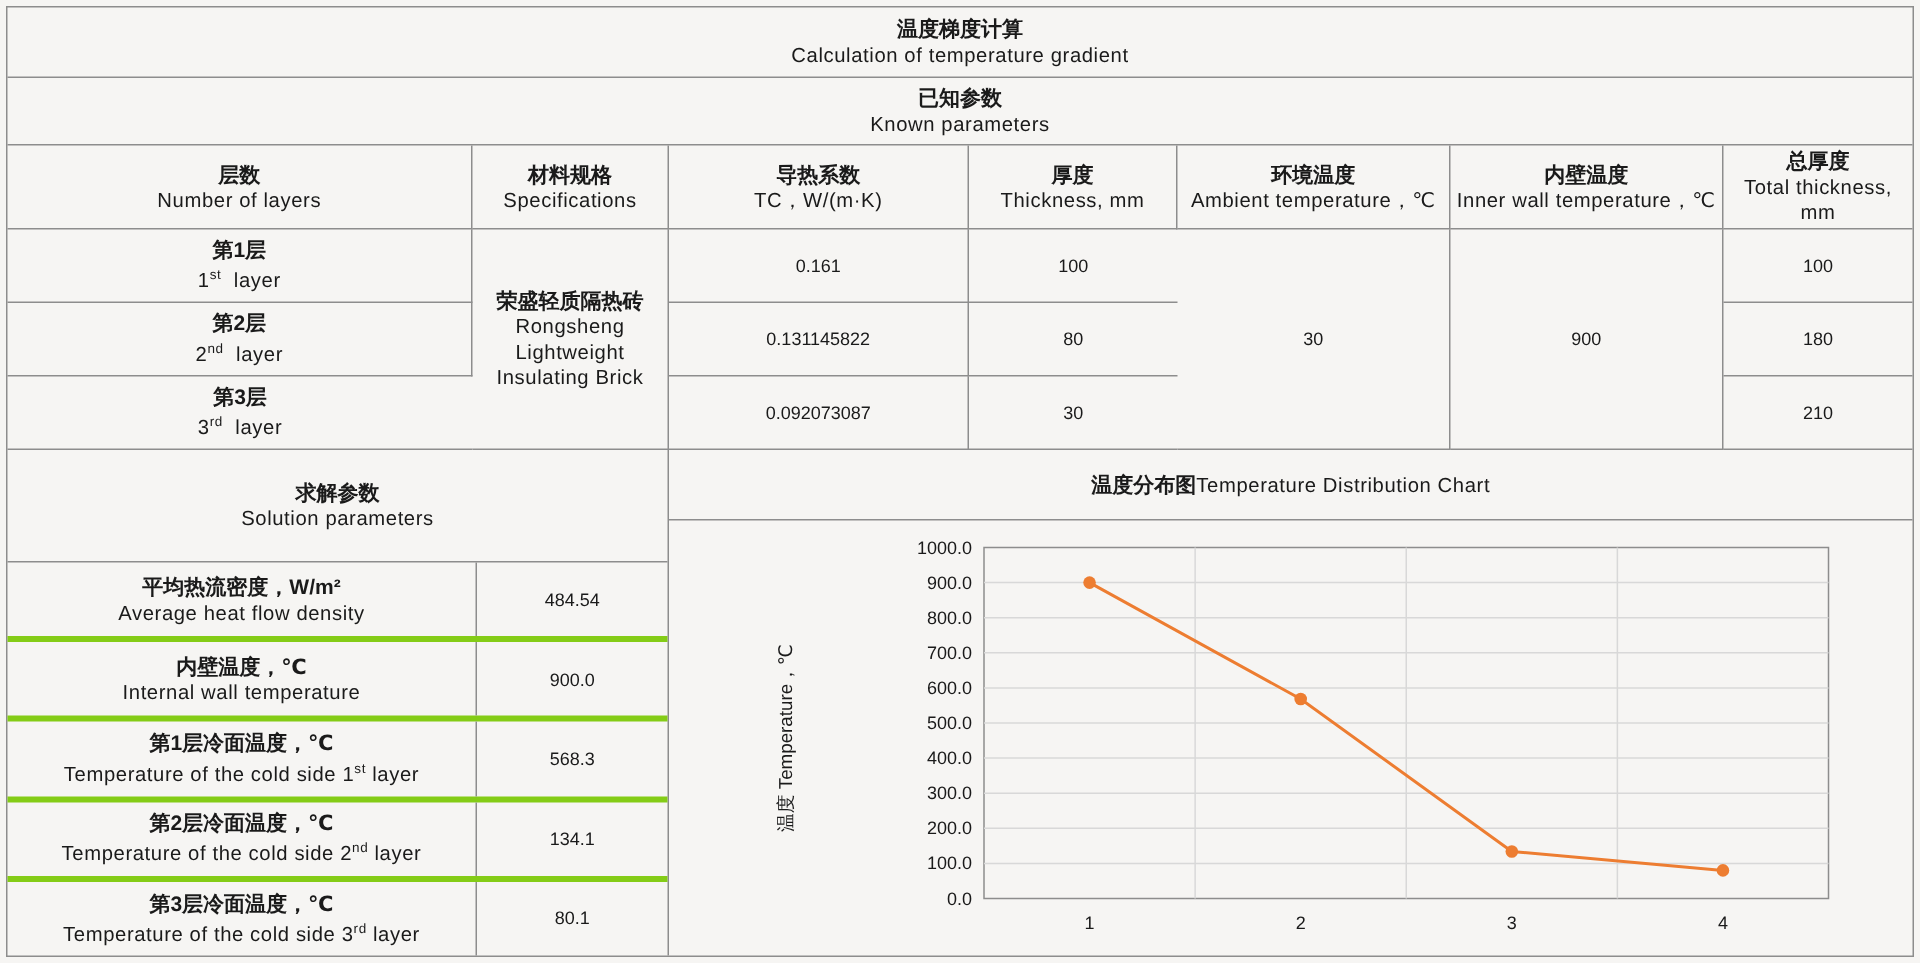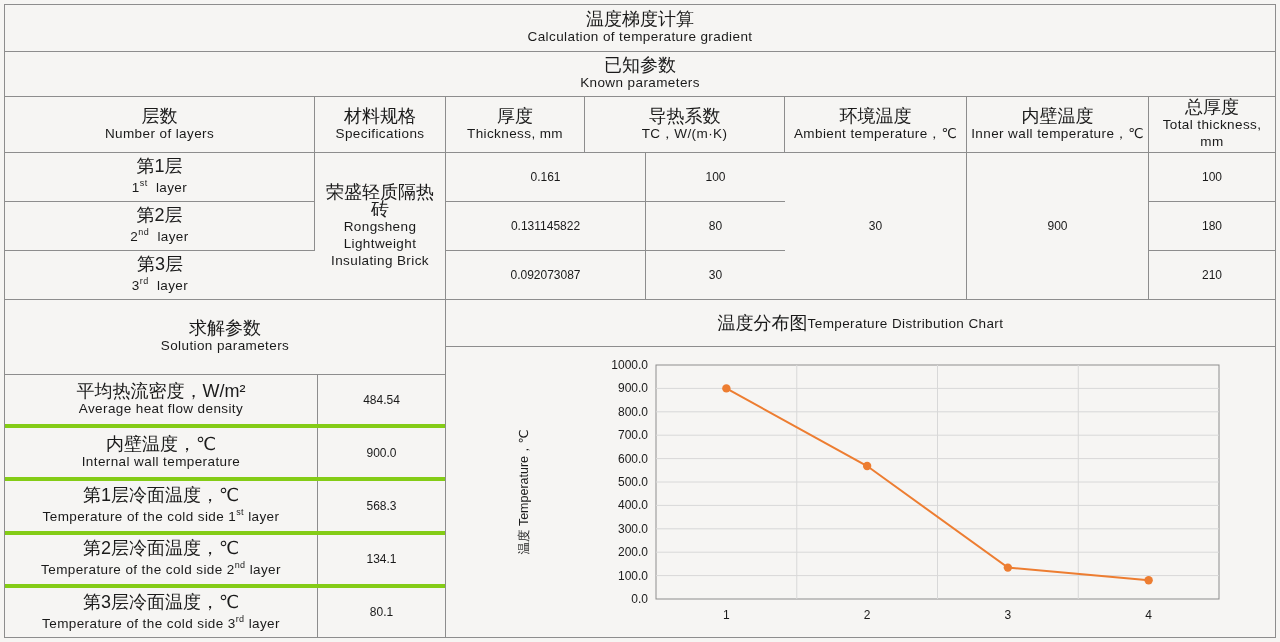--- a/index.html
+++ b/index.html
@@ -19,21 +19,21 @@
   .cell{
     border-right:1px solid #8d8d8d;
     border-bottom:1px solid #8d8d8d;
     box-sizing:border-box;
     display:flex;flex-direction:column;align-items:center;justify-content:center;
     text-align:center;
     padding:2px 4px;
   }
   .cell:last-child{border-right:none;}
   .row{display:flex;}
-  .cn{font-size:18px;line-height:17px;}
+  .cn{font-size:14px;line-height:17px;font-weight:bold;}
   .en{font-size:13.5px;line-height:17px;letter-spacing:.4px;}
   .num{font-size:12px;}
   sup{font-size:9px;vertical-align:super;}
 
   
   .title-row{height:46px;border-bottom:1px solid #8d8d8d;display:flex;align-items:center;justify-content:center;flex-direction:column;}
   .known-row{height:44px;border-bottom:1px solid #8d8d8d;display:flex;align-items:center;justify-content:center;flex-direction:column;}
 
   
   .kp-head{height:56px;}
@@ -84,27 +84,27 @@
 
   <div class="row kp-head">
     <div class="cell c1">
       <div class="cn">层数</div>
       <div class="en">Number of layers</div>
     </div>
     <div class="cell c2">
       <div class="cn">材料规格</div>
       <div class="en">Specifications</div>
     </div>
+    <div class="cell c3">
+      <div class="cn">导热系数</div>
+      <div class="en">TC，W/(m·K)</div>
+    </div>
     <div class="cell c4">
       <div class="cn">厚度</div>
       <div class="en">Thickness, mm</div>
-    </div>
-    <div class="cell c3">
-      <div class="cn">导热系数</div>
-      <div class="en">TC，W/(m·K)</div>
     </div>
     <div class="cell c5">
       <div class="cn">环境温度</div>
       <div class="en">Ambient temperature，℃</div>
     </div>
     <div class="cell c6">
       <div class="cn">内壁温度</div>
       <div class="en">Inner wall temperature，℃</div>
     </div>
     <div class="cell c7">

